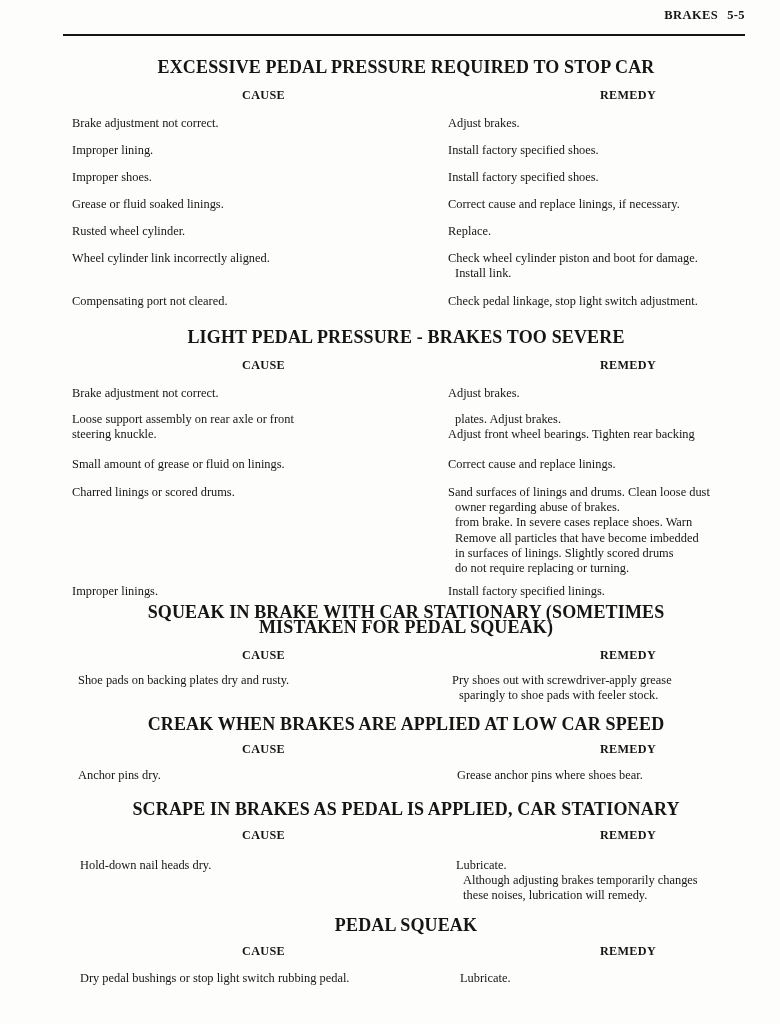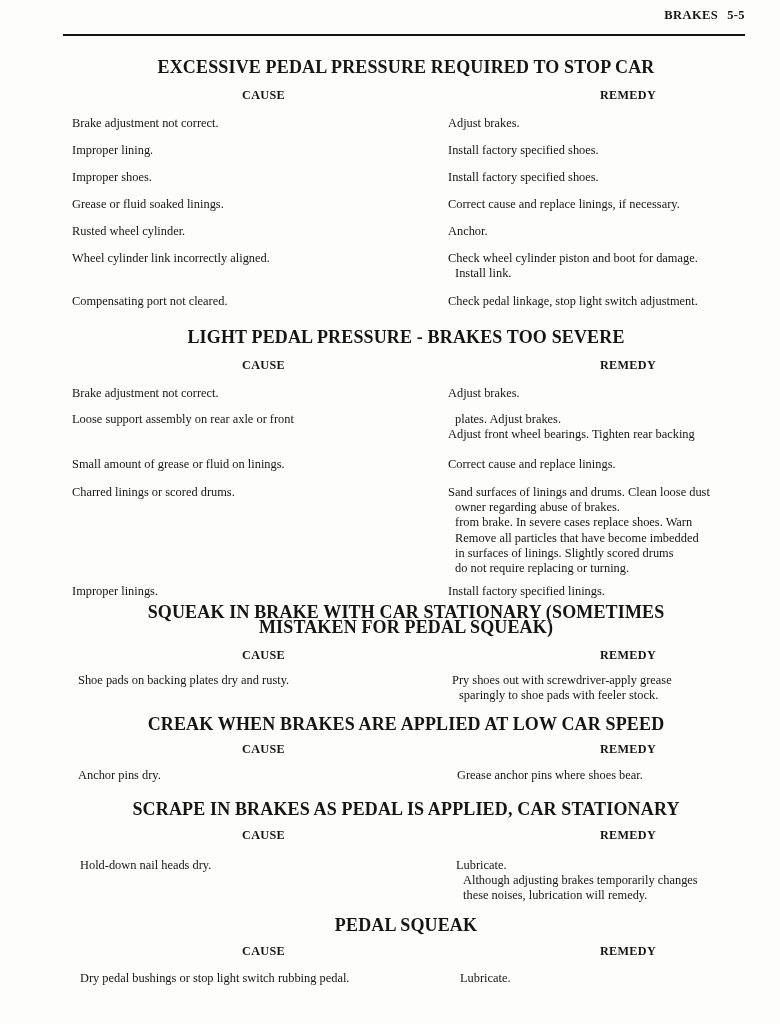--- a/index.html
+++ b/index.html
@@ -145,21 +145,21 @@
         </div>
         <div class="remedy-cell" style="left: 376px;">
           <span class="cell-line">Correct cause and replace linings, if necessary.</span>
         </div>
       </div>
       <div class="row" style="top: 224px; left: 72px;">
         <div class="cause-cell">
           <span class="cell-line">Rusted wheel cylinder.</span>
         </div>
         <div class="remedy-cell" style="left: 376px;">
-          <span class="cell-line">Anchor.</span>
+          <span class="cell-line">Replace.</span>
         </div>
       </div>
       <div class="row" style="top: 251px; left: 72px;">
         <div class="cause-cell">
           <span class="cell-line">Wheel cylinder link incorrectly aligned.</span>
         </div>
         <div class="remedy-cell" style="left: 376px;">
           <span class="cell-line">Check wheel cylinder piston and boot for damage.</span>
           <span class="cell-line indent">Install link.</span>
         </div>
@@ -181,20 +181,21 @@
         <div class="cause-cell">
           <span class="cell-line">Brake adjustment not correct.</span>
         </div>
         <div class="remedy-cell" style="left: 376px;">
           <span class="cell-line">Adjust brakes.</span>
         </div>
       </div>
       <div class="row" style="top: 412px; left: 72px;">
         <div class="cause-cell">
           <span class="cell-line">Loose support assembly on rear axle or front</span>
+          <span class="cell-line">steering knuckle.</span>
         </div>
         <div class="remedy-cell" style="left: 376px;">
           <span class="cell-line indent">plates. Adjust brakes.</span>
           <span class="cell-line">Adjust front wheel bearings. Tighten rear backing</span>
         </div>
       </div>
       <div class="row" style="top: 457px; left: 72px;">
         <div class="cause-cell">
           <span class="cell-line">Small amount of grease or fluid on linings.</span>
         </div>

